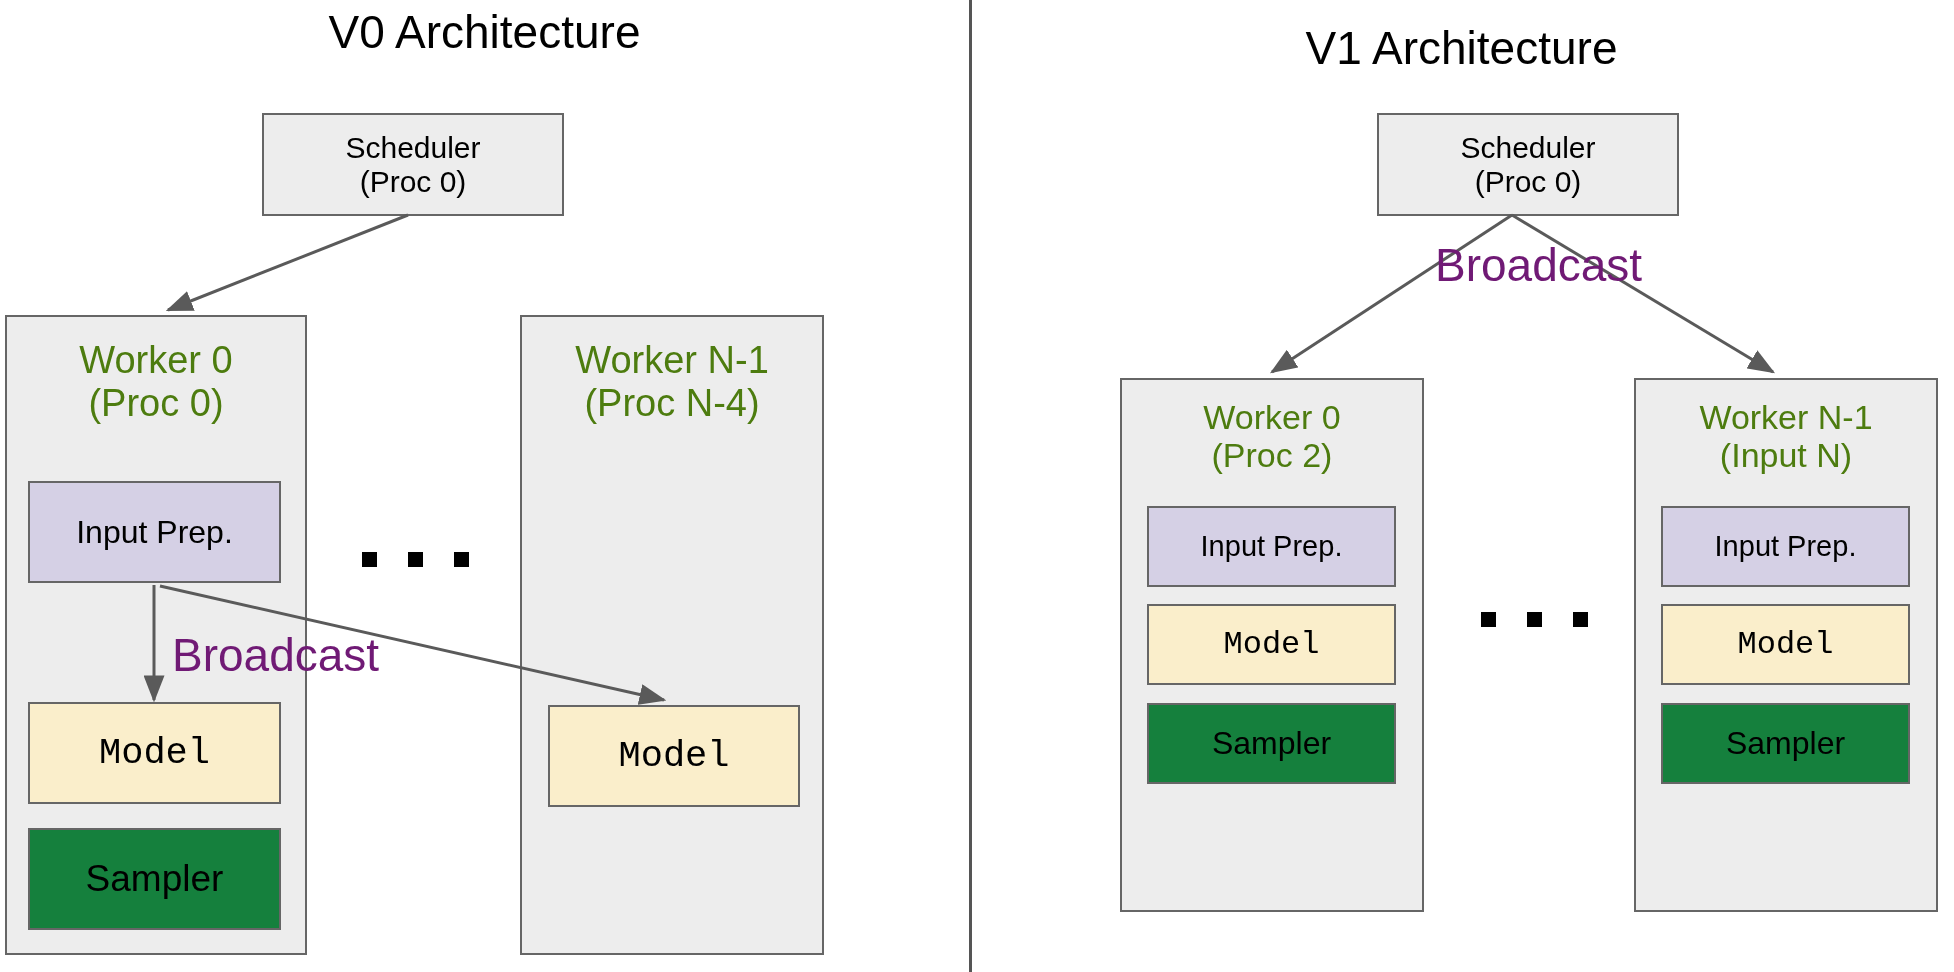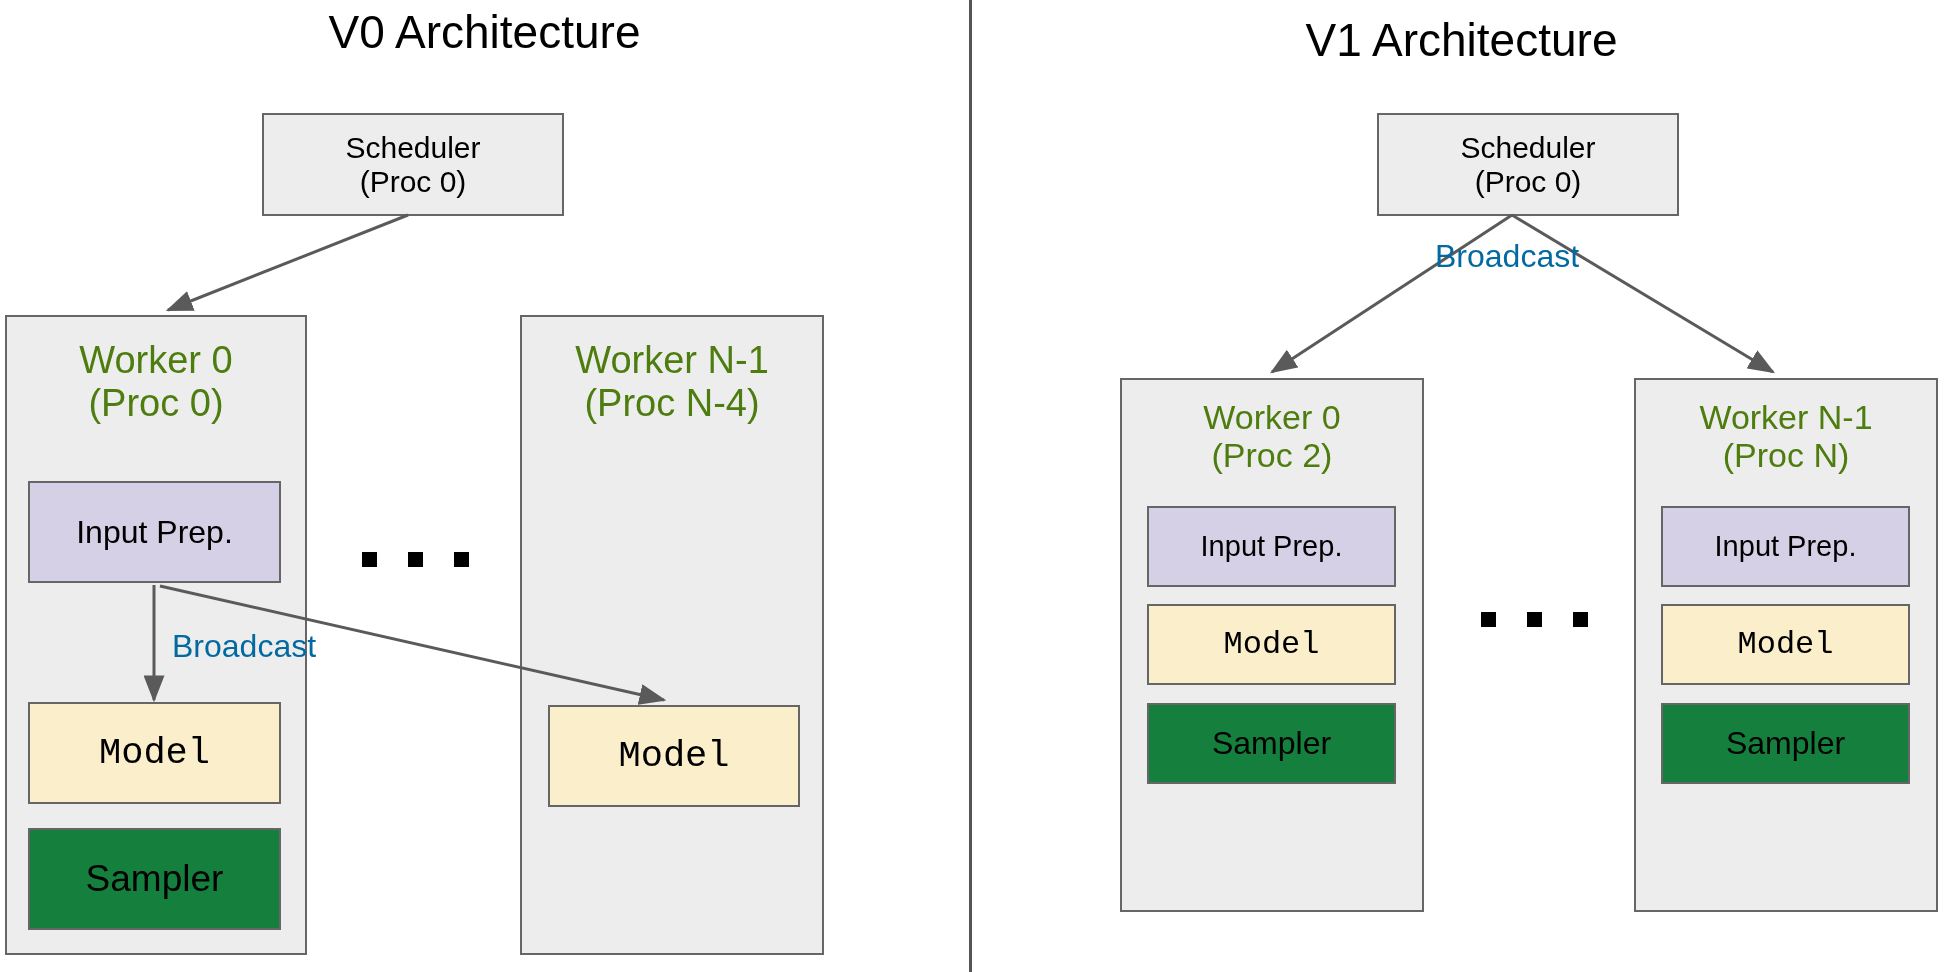--- a/index.html
+++ b/index.html
@@ -85,22 +85,22 @@
     color: #000000;
     white-space: nowrap;
   }
   .sub-input  { background: #d5d0e5; }
   .sub-model  { background: #faeecb; font-family: Liberation Mono, monospace; }
   .sub-sampler{ background: #15803d; }
 
   
   .edge-label {
     position: absolute;
-    font-size: 32px;
-    color: #0369a1;
+    font-size: 46px;
+    color: #701a75;
     white-space: nowrap;
     background: transparent;
     z-index: 6;
   }
   
   .ellipsis {
     position: absolute;
     display: flex;
     align-items: center;
     z-index: 4;
@@ -176,41 +176,41 @@
   <div class="ellipsis" style="left:362px; top:552px;">
     <span class="dot"></span>
     <span class="gap"></span>
     <span class="dot"></span>
     <span class="gap"></span>
     <span class="dot"></span>
   </div>
 
   <div class="edge-label" style="left:172px; top:628px;">Broadcast</div>
 
-  <div class="panel-title" style="left:969px; top:16px; width:985px;">V1 Architecture</div>
+  <div class="panel-title" style="left:969px; top:24px; width:985px;">V1 Architecture</div>
 
   <div class="node scheduler" style="left:1377px; top:113px; width:302px; height:103px;">
     <span class="ln">Scheduler</span>
     <span class="ln">(Proc 0)</span>
   </div>
 
   <div class="node worker-container" style="left:1120px; top:378px; width:304px; height:534px; padding-top:18px;">
     <div class="worker-title worker-title-sm">
       <span class="ln">Worker 0</span>
       <span class="ln">(Proc 2)</span>
     </div>
   </div>
   <div class="sub-node sub-input" style="left:1147px; top:506px; width:249px; height:81px; font-size:29px; z-index:6;">Input Prep.</div>
   <div class="sub-node sub-model" style="left:1147px; top:604px; width:249px; height:81px; font-size:32px; z-index:6;">Model</div>
   <div class="sub-node sub-sampler" style="left:1147px; top:703px; width:249px; height:81px; font-size:32px; z-index:6;">Sampler</div>
 
   <div class="node worker-container" style="left:1634px; top:378px; width:304px; height:534px; padding-top:18px;">
     <div class="worker-title worker-title-sm">
       <span class="ln">Worker N-1</span>
-      <span class="ln">(Proc N)</span>
+      <span class="ln">(Input N)</span>
     </div>
   </div>
   <div class="sub-node sub-input" style="left:1661px; top:506px; width:249px; height:81px; font-size:29px; z-index:6;">Input Prep.</div>
   <div class="sub-node sub-model" style="left:1661px; top:604px; width:249px; height:81px; font-size:32px; z-index:6;">Model</div>
   <div class="sub-node sub-sampler" style="left:1661px; top:703px; width:249px; height:81px; font-size:32px; z-index:6;">Sampler</div>
 
   <div class="ellipsis" style="left:1481px; top:612px;">
     <span class="dot"></span>
     <span class="gap"></span>
     <span class="dot"></span>

